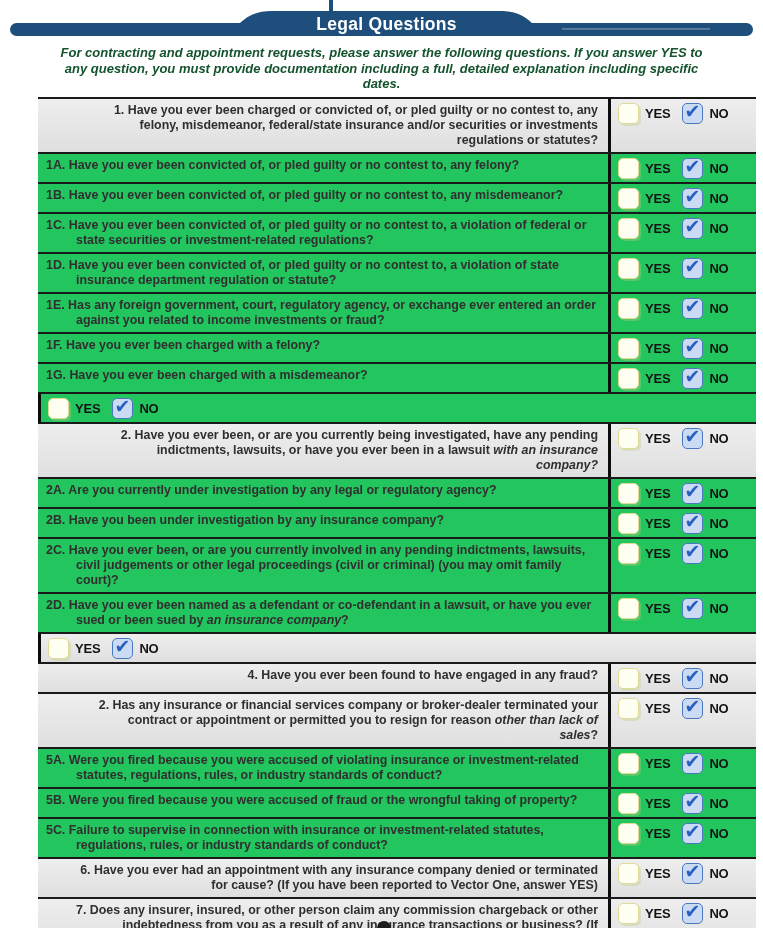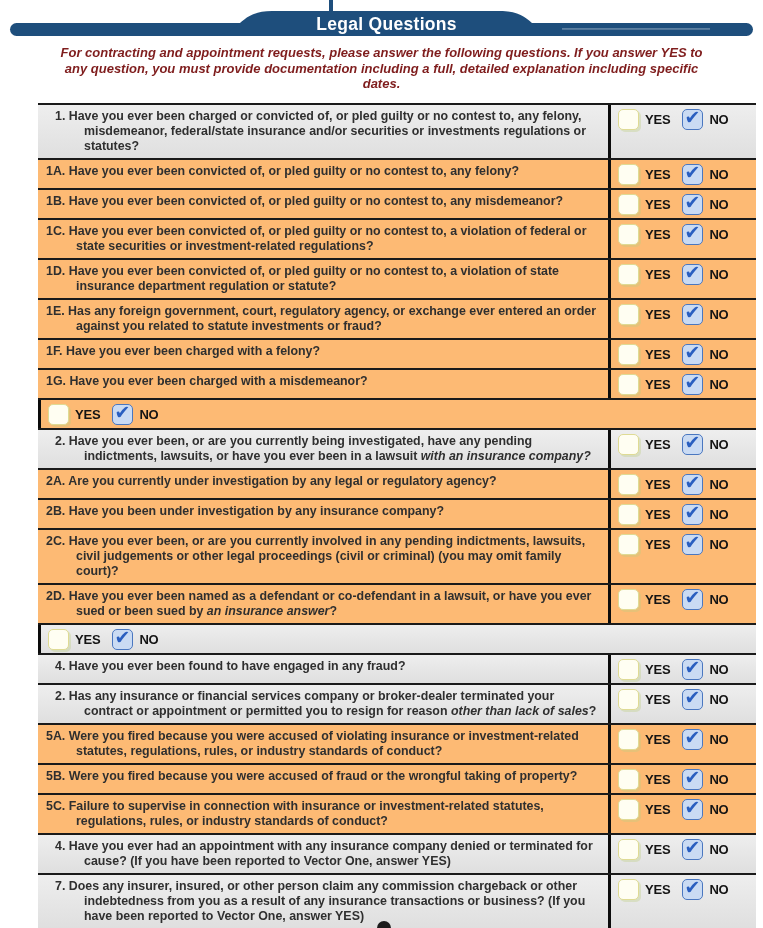--- a/index.html
+++ b/index.html
@@ -17,39 +17,39 @@
     text-align:center; color:#ffffff; font-size:17.5px; font-weight:700;
     letter-spacing:.3px; line-height:22px;
   }
   .top-connector {
     position:absolute; left:329px; top:0; width:4px; height:11px;
     background:var(--banner-navy,#1e4e7c);
   }
 
   
   .instructions {
-    width:664px; margin:3px auto 11px auto; text-align:center;
+    width:664px; margin:3px auto 5px auto; text-align:center;
     font-weight:700; font-style:italic; font-size:13px; line-height:15.5px;
-    color:#7f1d1d;
+    color:#14532d;
   }
 
   
   .qtable {
     margin-left:38px; width:718px;
     border-top:2px solid #1a1a1a;
   }
   .row {
-    display:flex; border-bottom:2px solid #1a1a1a; background:#fdba74;
+    display:flex; border-bottom:2px solid #1a1a1a; background:#22c55e;
   }
   .row.shaded { background:linear-gradient(180deg,#eeeeee,#dfdfdf); }
   .qcell {
     flex:1 1 auto; padding:4px 10px 4px 38px; text-indent:-30px;
     font-size:12.4px; font-weight:700; line-height:15px; color:#2f2f2f;
   }
-  .row.shaded .qcell { padding-left:46px; text-indent:-29px; }
+  .row.shaded .qcell { padding-left:66px; text-indent:-29px;text-align:right; }
   .qcell em { }
   .acell {
     flex:0 0 148px; border-left:3px solid #0c0c0c;
     display:flex; align-items:flex-start;
     padding:3px 0 3px 7px;
   }
   .cb {
     width:21px; height:21px; border-radius:5px; flex:0 0 auto;
     margin-top:1px; position:relative;
   }
@@ -148,21 +148,21 @@
       <span class="cb yes"></span>
       <span class="cblabel">YES</span>
       <span class="cb no checked">
           <span class="check">✔</span>
         </span>
       <span class="cblabel">NO</span>
     </div>
   </div>
 
   <div class="row">
-    <div class="qcell"><span>1E. Has any foreign government, court, regulatory agency, or exchange ever entered an order against you related to statute investments or fraud?</span><em></em><span></span></div>
+    <div class="qcell"><span>1E. Has any foreign government, court, regulatory agency, or exchange ever entered an order against you related to income investments or fraud?</span><em></em><span></span></div>
     <div class="acell">
       <span class="cb yes"></span>
       <span class="cblabel">YES</span>
       <span class="cb no checked">
           <span class="check">✔</span>
         </span>
       <span class="cblabel">NO</span>
     </div>
   </div>
 
@@ -243,21 +243,21 @@
       <span class="cb yes"></span>
       <span class="cblabel">YES</span>
       <span class="cb no checked">
           <span class="check">✔</span>
         </span>
       <span class="cblabel">NO</span>
     </div>
   </div>
 
   <div class="row">
-    <div class="qcell"><span>2D. Have you ever been named as a defendant or co-defendant in a lawsuit, or have you ever sued or been sued by </span><em>an insurance answer</em><span>?</span></div>
+    <div class="qcell"><span>2D. Have you ever been named as a defendant or co-defendant in a lawsuit, or have you ever sued or been sued by </span><em>an insurance company</em><span>?</span></div>
     <div class="acell">
       <span class="cb yes"></span>
       <span class="cblabel">YES</span>
       <span class="cb no checked">
           <span class="check">✔</span>
         </span>
       <span class="cblabel">NO</span>
     </div>
   </div>
 
@@ -326,21 +326,21 @@
       <span class="cb yes"></span>
       <span class="cblabel">YES</span>
       <span class="cb no checked">
           <span class="check">✔</span>
         </span>
       <span class="cblabel">NO</span>
     </div>
   </div>
 
   <div class="row shaded">
-    <div class="qcell"><span>4. Have you ever had an appointment with any insurance company denied or terminated for cause? (If you have been reported to Vector One, answer YES)</span><em></em><span></span></div>
+    <div class="qcell"><span>6. Have you ever had an appointment with any insurance company denied or terminated for cause? (If you have been reported to Vector One, answer YES)</span><em></em><span></span></div>
     <div class="acell">
       <span class="cb yes"></span>
       <span class="cblabel">YES</span>
       <span class="cb no checked">
           <span class="check">✔</span>
         </span>
       <span class="cblabel">NO</span>
     </div>
   </div>
 

